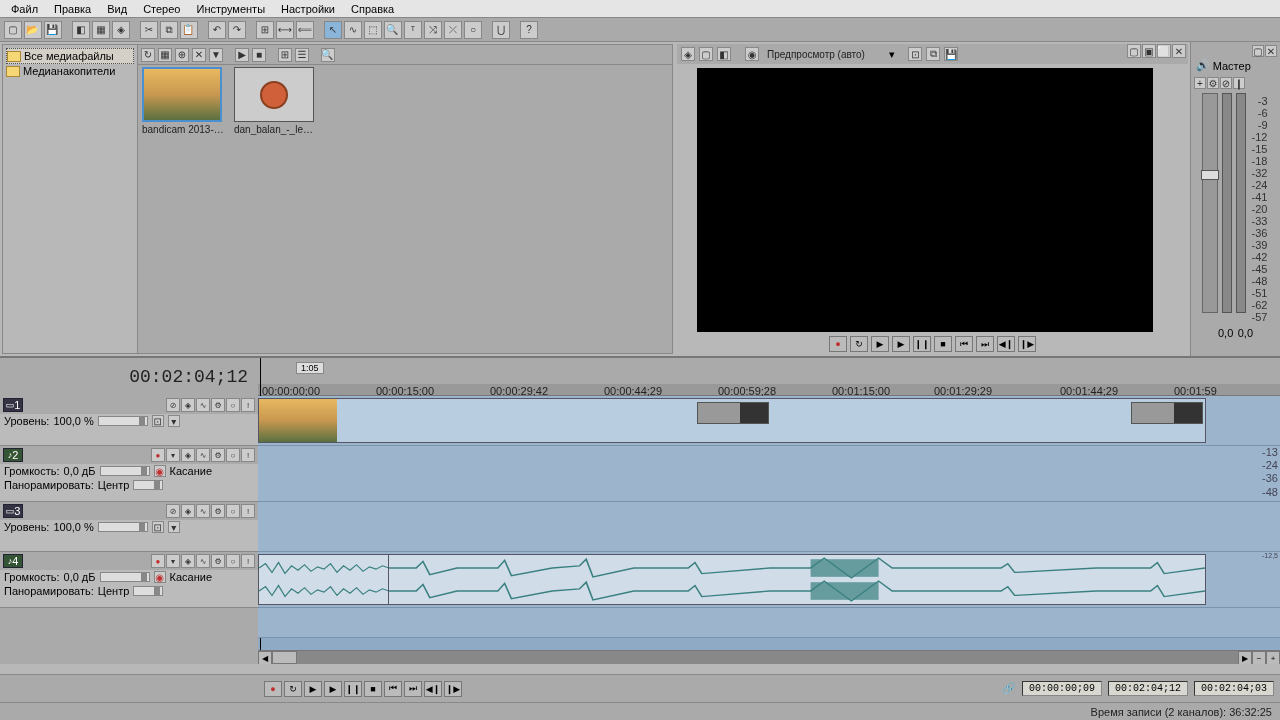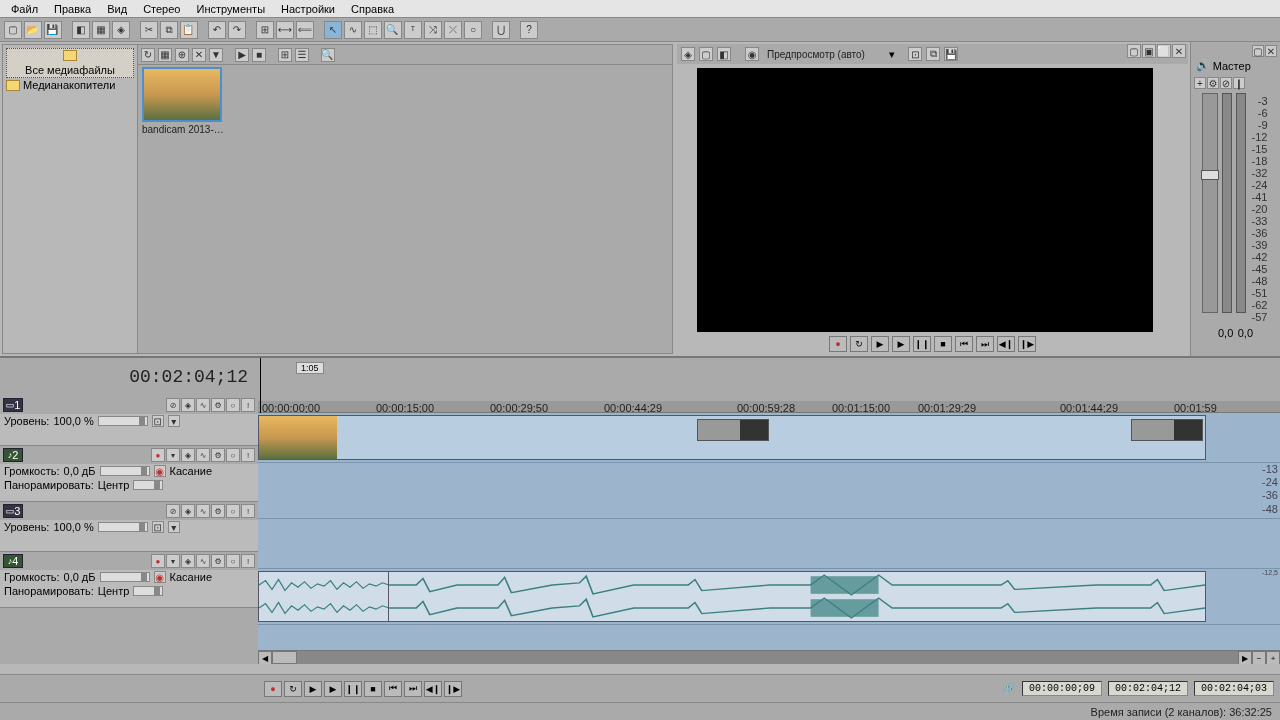--- a/index.html
+++ b/index.html
@@ -7,21 +7,21 @@
 .menubar { background:#e5e5e5; height:18px; display:flex; align-items:center; padding:0 4px; gap:2px; border-bottom:1px solid #888; }
 .menubar span { padding:2px 7px; cursor:default; }
 .toolbar { background:#aaa; height:24px; display:flex; align-items:center; padding:0 4px; gap:2px; border-bottom:1px solid #888; }
 .tb-btn { width:18px; height:18px; border:1px solid #888; background:#ccc; display:inline-flex; align-items:center; justify-content:center; font-size:10px; color:#333; }
 .tb-sep { width:6px; }
 .mid { display:flex; height:314px; }
 .left-pane { width:675px; display:flex; flex-direction:column; }
 .media-top { flex:1; display:flex; border:1px solid #888; margin:2px; background:#aaa; }
 .media-tree { width:135px; background:#b8b8b8; border-right:1px solid #888; padding:3px; }
 .tree-item { display:flex; align-items:center; gap:3px; padding:1px 0; }
-.tree-sel { background:#d4d0c8; border:1px dotted #555;flex-direction:column; }
+.tree-sel { background:#d4d0c8; border:1px dotted #555; }
 .folder-icon { width:14px; height:11px; background:#f5d776; border:1px solid #aa8833; }
 .media-grid { flex:1; background:#aaa; position:relative; }
 .tb2 { position:absolute; top:0; left:0; right:0; height:20px; background:#aaa; border-bottom:1px solid #888; display:flex; align-items:center; padding:0 3px; gap:3px; }
 .media-items { position:absolute; top:22px; left:4px; display:flex; gap:10px; }
 .media-item { width:82px; }
 .thumb { width:80px; height:55px; border:1px solid #555; background:#d8a050; position:relative; }
 .thumb-sel { border:2px solid #4a90d0; }
 .thumb-sunset { background:linear-gradient(to bottom,#e8b860 0%,#c89850 50%,#5a7040 100%); }
 .mp3-icon { background:#ccc; display:flex; align-items:center; justify-content:center; }
 .mp3-circle { width:28px; height:28px; border-radius:50%; background:#d0603a; border:2px solid #884020; }
@@ -161,20 +161,26 @@
           <span class="tb-btn" style="width:14px;height:14px">⊞</span>
           <span class="tb-btn" style="width:14px;height:14px">☰</span>
           <span class="tb-sep"></span>
           <span class="tb-btn" style="width:14px;height:14px">🔍</span>
         </div>
         <div class="media-items">
           <div class="media-item">
             <div class="thumb thumb-sel thumb-sunset"></div>
             <div class="media-label">bandicam 2013-08...</div>
           </div>
+          <div class="media-item">
+            <div class="thumb mp3-icon">
+                <div class="mp3-circle"></div>
+              </div>
+            <div class="media-label">dan_balan_-_len...</div>
+          </div>
         </div>
       </div>
     </div>
   </div>
 
   <div class="preview-pane">
     <div class="preview-tb">
       <span class="tb-btn" style="width:14px;height:14px">◈</span>
       <span class="tb-btn" style="width:14px;height:14px">▢</span>
       <span class="tb-btn" style="width:14px;height:14px">◧</span>
@@ -349,31 +355,31 @@
       </div>
       <div class="tk-row2">
         <span>Панорамировать:</span>
         <span>Центр</span>
         <div class="tk-slider" style="width:30px"></div>
       </div>
     </div>
   </div>
 
   <div class="timeline-content">
-    <div style="height:43px;background:#aaa;position:relative">
+    <div style="height:26px;background:#aaa;position:relative">
       <div class="marker-badge" style="top:4px;left:38px">1:05</div>
     </div>
     <div class="ruler">
       <span class="ruler-tick" style="left:4px">00:00:00;00</span>
       <span class="ruler-tick" style="left:118px">00:00:15;00</span>
-      <span class="ruler-tick" style="left:232px">00:00:29;50</span>
+      <span class="ruler-tick" style="left:232px">00:00:29;42</span>
       <span class="ruler-tick" style="left:346px">00:00:44;29</span>
-      <span class="ruler-tick" style="left:479px">00:00:59;28</span>
+      <span class="ruler-tick" style="left:460px">00:00:59;28</span>
       <span class="ruler-tick" style="left:574px">00:01:15;00</span>
-      <span class="ruler-tick" style="left:660px">00:01:29;29</span>
+      <span class="ruler-tick" style="left:676px">00:01:29;29</span>
       <span class="ruler-tick" style="left:802px">00:01:44;29</span>
       <span class="ruler-tick" style="left:916px">00:01:59</span>
     </div>
     <div class="playhead" style="left:2px"></div>
 
     <div class="tl-track" style="height:50px">
       <div class="clip" style="left:0;width:948px">
         <div class="clip-thumb"></div>
         <div style="position:absolute;left:438px;top:3px;width:72px;height:22px;border:1px solid #555;background:#999">
           <div style="float:right;width:28px;height:100%;" class="clip-dark"></div>

